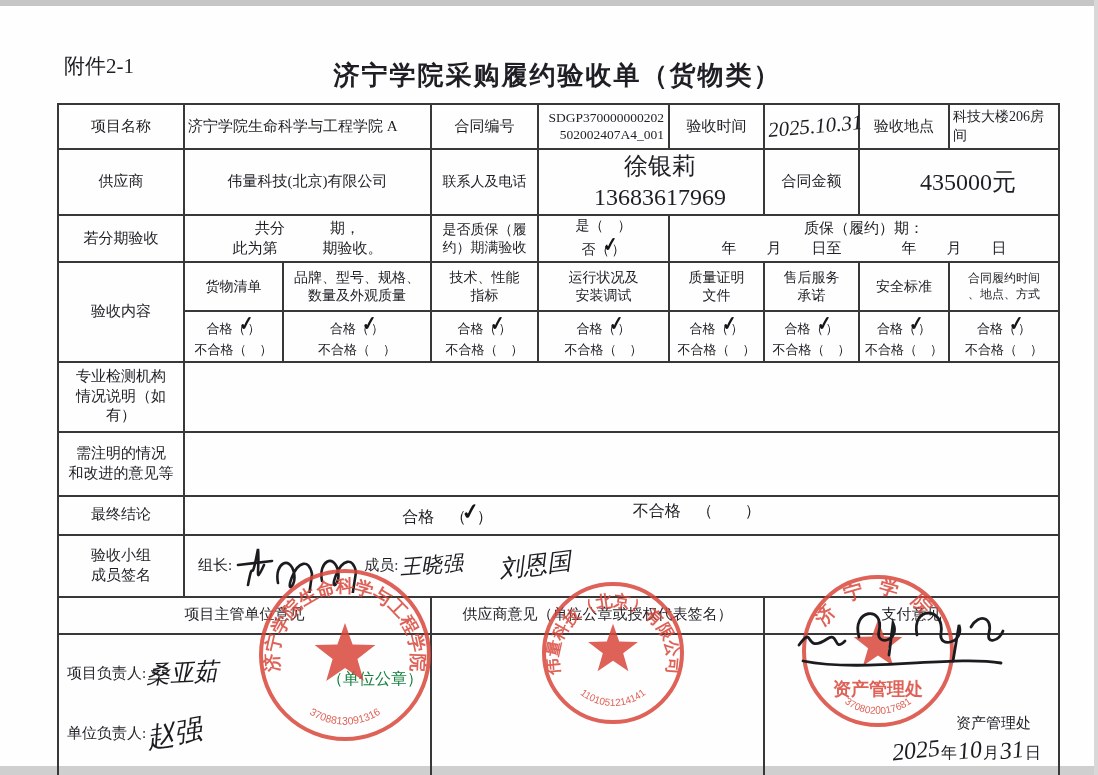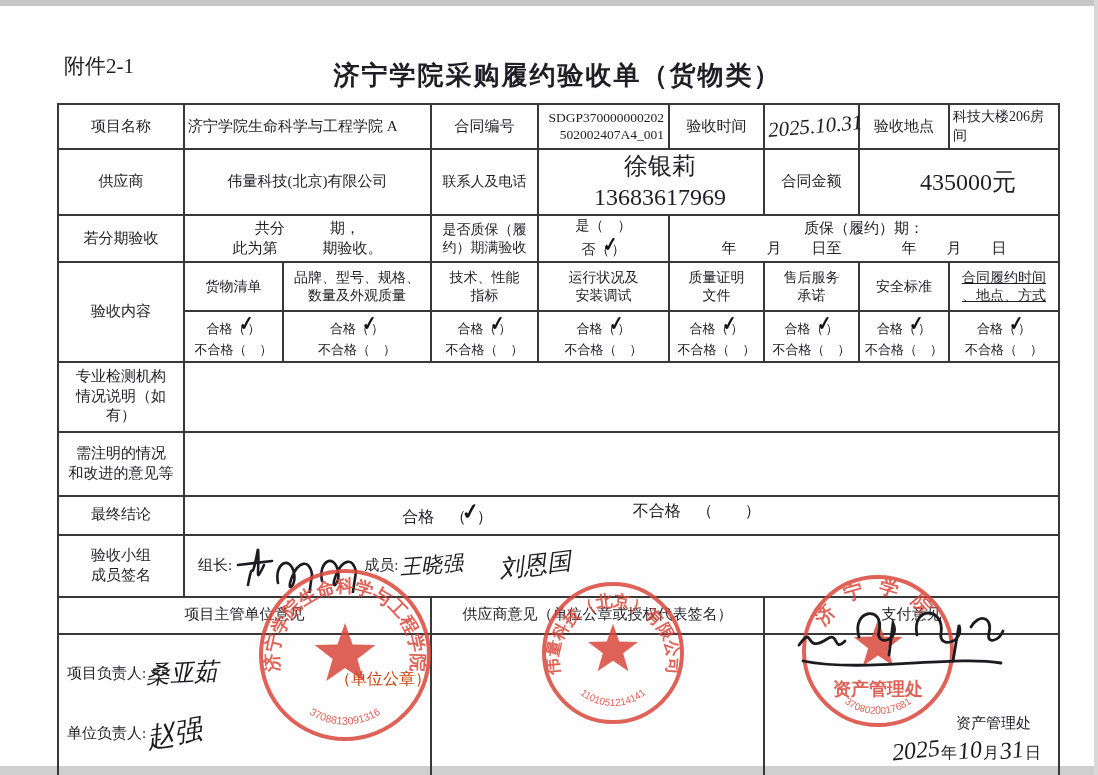--- a/index.html
+++ b/index.html
@@ -13,21 +13,21 @@
   .scan-edge-right{position:absolute;top:0;right:0;width:4px;height:775px;background:#d8d8d8;}
   .attachment{position:absolute;left:64px;top:44px;font-size:21px;margin-top:8px;}
   .title{position:absolute;left:57px;top:58px;width:1001px;text-align:center;
          font-size:26px;font-weight:bold;letter-spacing:2px;}
   .table-wrap{position:absolute;left:57px;top:103px;width:1001px;}
   table{border-collapse:collapse;table-layout:fixed;width:1001px;}
   td{border:2px solid #383838;text-align:center;vertical-align:middle;
      padding:1px 3px;font-size:15px;line-height:1.3;overflow:visible;}
   .pre{white-space:pre-line;}
   .small{font-size:14px;}
-  .xsmall{font-size:14px;text-decoration:underline;}
+  .xsmall{font-size:12px;}
   .left{text-align:left;}
   .contract-no{font-size:13.5px;text-align:right;word-break:break-all;line-height:1.25;padding:1px 4px;}
   .big-val{font-size:24px;padding-left:21px;}
   .result{font-size:13px;line-height:1.45;}
   .hw{font-style:italic;color:#1b1b20;}
   .hw-date{font-size:21px;display:inline-block;transform:rotate(-5deg);}
   .check{display:inline-block;font-size:19px;font-weight:bold;font-style:normal;
          transform:rotate(-8deg) translateY(-3px);margin:0 -7px;color:#141418;}
   .check-big{font-size:22px;margin:0 -4px;}
   .conclusion-line{display:flex;justify-content:center;gap:140px;font-size:16px;transform:translateX(-40px);}
@@ -37,21 +37,21 @@
   .opinion-header{font-size:15px;height:33px;}
   .supervisor-cell{vertical-align:middle;text-align:left;padding-left:6px;}
   .lead-line{display:flex;align-items:center;margin:14px 0 14px 2px;font-size:15px;}
   .lead-sig{font-size:24px;display:inline-block;transform:rotate(-3deg);}
   .lead-sig2{font-size:28px;display:inline-block;transform:rotate(-10deg);}
   .payment-cell{vertical-align:bottom;text-align:right;}
   .pay-dept{font-size:15px;margin-right:24px;}
   .pay-date{font-size:16px;margin:2px 14px 8px 0;}
   .pay-num{font-size:24px;display:inline-block;transform:rotate(-6deg);margin:0 1px;}
   .stamp{position:absolute;opacity:.85;pointer-events:none;}
-  .seal-note{position:absolute;left:278px;top:566px;font-size:16px;color:#c2410c;}
+  .seal-note{position:absolute;left:270px;top:566px;font-size:16px;color:#15803d;}
   .pay-sig{position:absolute;left:736px;top:494px;pointer-events:none;}
   .stamp-text{font-family:"Liberation Sans","DejaVu Sans",sans-serif;}
 </style>
 </head>
 <body>
 
 <div class="scan-edge-top"></div>
 <div class="scan-edge-bottom"></div>
 <div class="scan-edge-right"></div>
 

